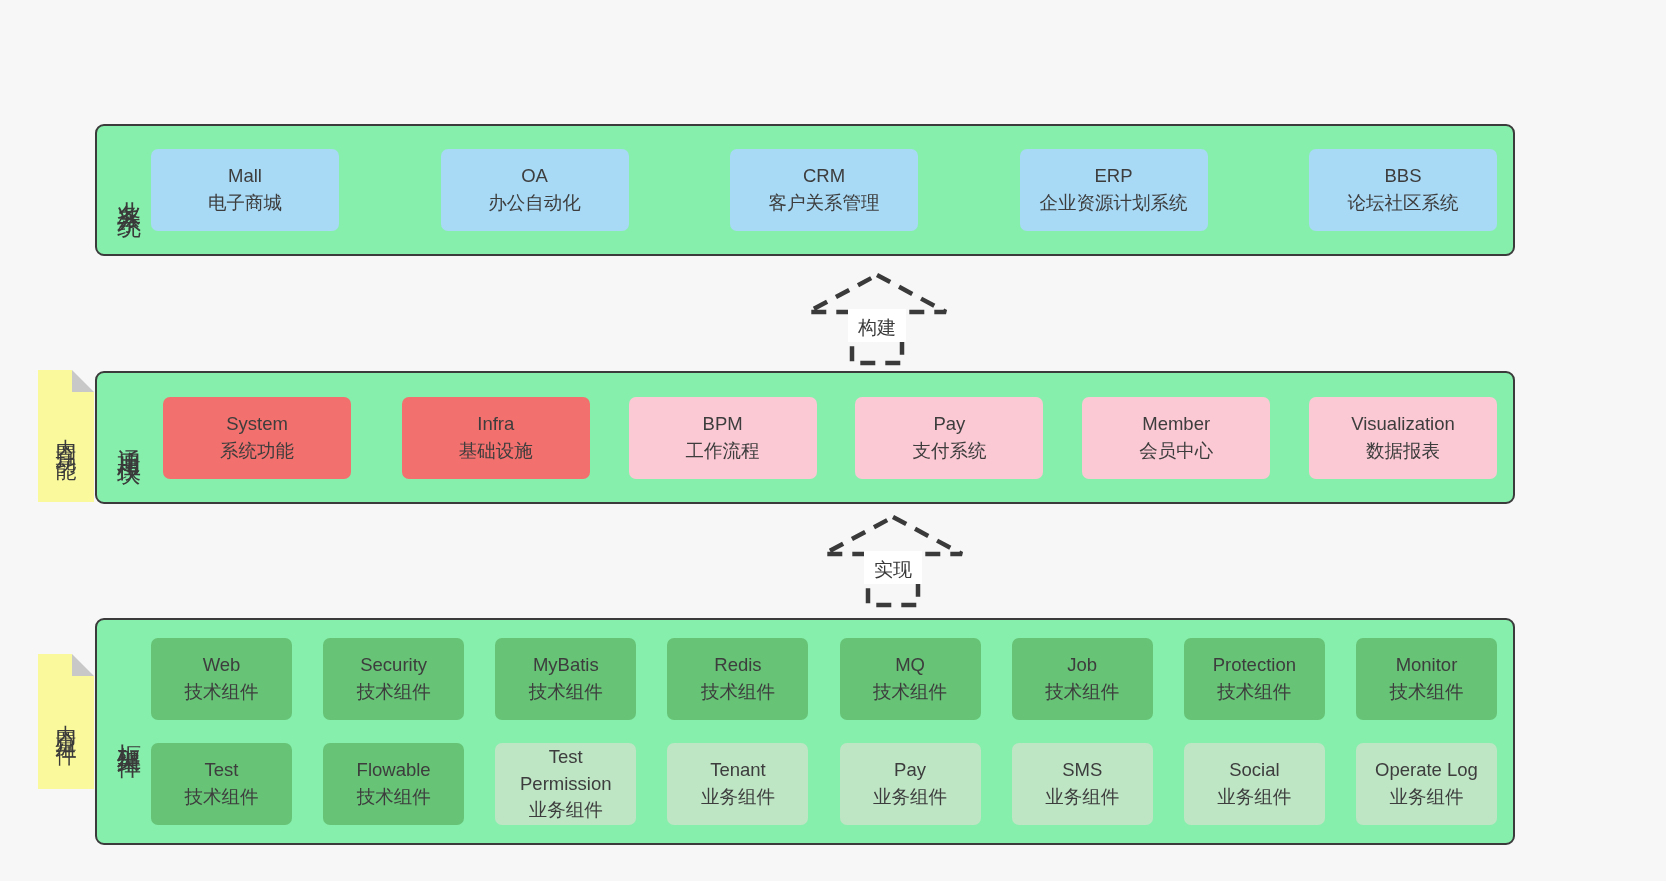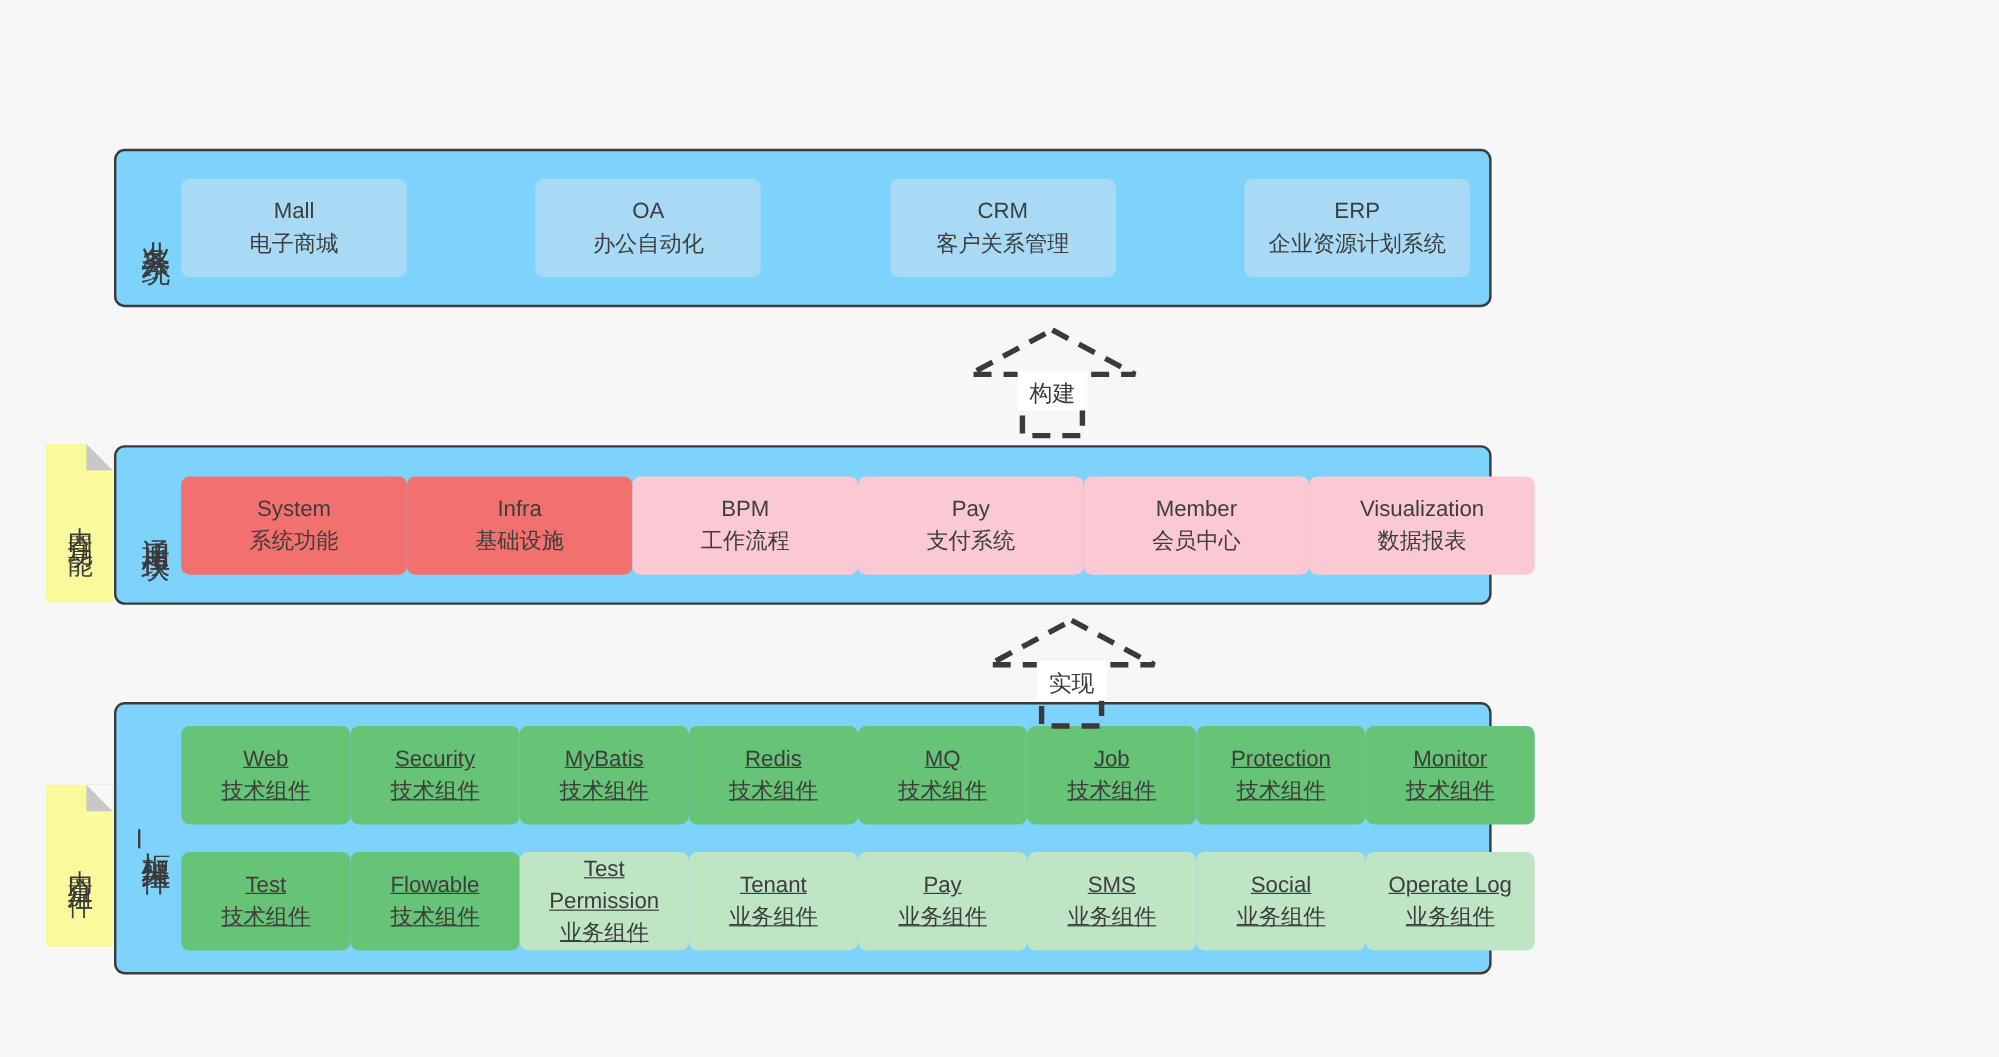--- a/index.html
+++ b/index.html
@@ -7,22 +7,22 @@
     position:relative;
     width:1666px;height:881px;
     background:#f7f7f7;
     overflow:hidden;
     font-family:"Liberation Sans","DejaVu Sans",sans-serif;
     color:#3d3d3d;
   }
   .panel{
     position:absolute;
     left:95px;
-    width:1148px;
-    background:#7dd3fc;
+    width:1420px;
+    background:#86efac;
     border:2px solid #3b3b3b;
     border-radius:9px;
     box-sizing:border-box;
     display:flex;
     align-items:center;
     z-index:2;
   }
   .vlabel{
     writing-mode:vertical-lr;
     text-orientation:upright;
@@ -62,21 +62,21 @@
     text-align:center;
     line-height:1.45;
     font-size:18.5px;
     color:#3d3d3d;
     box-sizing:border-box;
     padding:2px 6px;
   }
   .w6{width:188px;}
   .w8{width:141px;}
   .v-blue{background:#a8d9f5;}
-  .v-red{background:#f2706d;}
+  .v-red{background:#f2706d;margin-left:12px;}
   .v-pink{background:#fac9d4;}
   .v-dark{background:#67c376;}
   .v-light{background:#bee5c4;}
   .sticky{
     position:absolute;
     left:38px;
     width:56px;
     background:#fafa9d;
     z-index:1;
     display:flex;
@@ -129,20 +129,24 @@
         <div>办公自动化</div>
       </div>
       <div class="box w6 v-blue">
         <div>CRM</div>
         <div>客户关系管理</div>
       </div>
       <div class="box w6 v-blue">
         <div>ERP</div>
         <div>企业资源计划系统</div>
       </div>
+      <div class="box w6 v-blue">
+        <div>BBS</div>
+        <div>论坛社区系统</div>
+      </div>
     </div>
   </section>
 
   <svg class="arrow" style="left:806px;top:272px;" width="142" height="94" viewBox="0 0 142 94">
     <path d="M71 3 L140 40 L96 40 L96 91 L46 91 L46 40 L2 40 Z"></path>
     <rect x="42" y="37" width="58" height="33" fill="#ffffff"></rect>
     <text x="71" y="62">构建</text>
   </svg>
 
   <div class="sticky" style="top:370px;height:132px;">
@@ -182,21 +186,21 @@
   <svg class="arrow" style="left:822px;top:514px;" width="142" height="94" viewBox="0 0 142 94">
     <path d="M71 3 L140 40 L96 40 L96 91 L46 91 L46 40 L2 40 Z"></path>
     <rect x="42" y="37" width="58" height="33" fill="#ffffff"></rect>
     <text x="71" y="62">实现</text>
   </svg>
 
   <div class="sticky" style="top:654px;height:135px;">
     <span>内置组件</span>
   </div>
 
-  <section class="panel" style="top:585px;height:227px;text-decoration:underline;">
+  <section class="panel" style="top:618px;height:227px;">
     <div class="vlabel">框架组件</div>
     <div class="rows">
       <div class="boxes">
         <div class="box w8 v-dark">
           <div>Web</div>
           <div>技术组件</div>
         </div>
         <div class="box w8 v-dark">
           <div>Security</div>
           <div>技术组件</div>

